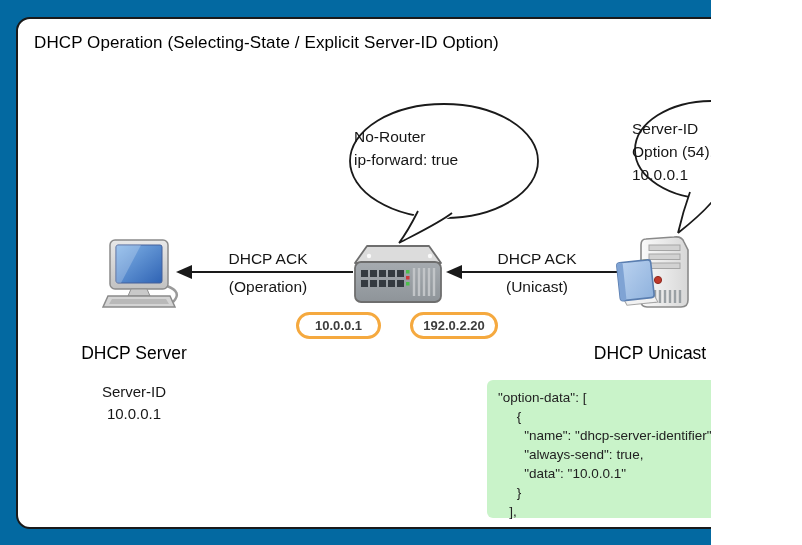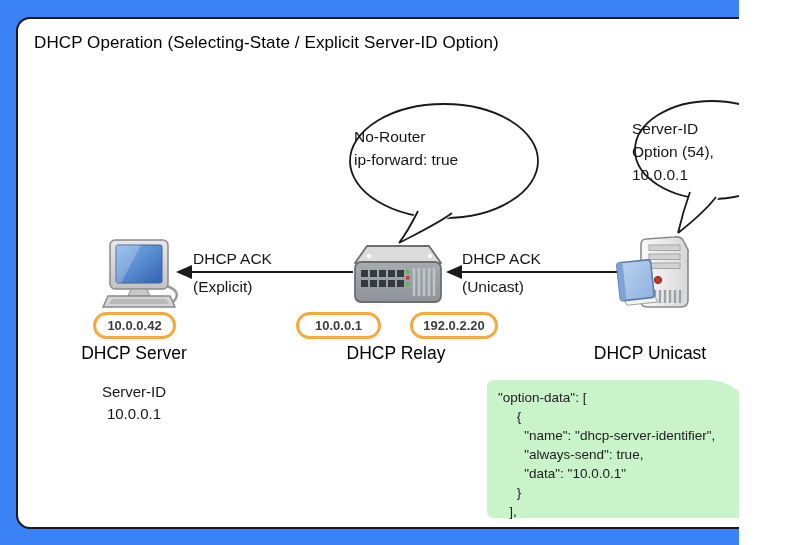--- a/index.html
+++ b/index.html
@@ -1,24 +1,24 @@
 <!DOCTYPE html>
 <html><head>
 <meta charset="utf-8">
 <style>
   html,body{margin:0;padding:0;background:#fff;}
-  #stage{position:relative;width:711px;height:545px;background:#3b82f6;overflow:hidden;
-         font-family:"Liberation Sans",sans-serif;color:#111;padding-left:28px;}
+  #stage{position:relative;width:711px;height:545px;background:#0369a1;overflow:hidden;
+         font-family:"Liberation Sans",sans-serif;color:#111;}
   .abs{position:absolute;}
   #frame{left:16px;top:17px;width:740px;height:508px;border:2px solid #1a1a1a;
          border-radius:14px;background:#fff;z-index:1;}
   #title{left:34px;top:33px;font-size:17px;letter-spacing:0.1px;z-index:3;color:#000;}
   svg.overlay{position:absolute;left:0;top:0;z-index:2;pointer-events:none;}
   .bubble-text{z-index:3;text-align:left;font-size:15.5px;line-height:23px;color:#161616;}
-  .msg{z-index:3;width:150px;text-align:left;font-size:15.5px;color:#161616;}
+  .msg{z-index:3;width:150px;text-align:center;font-size:15.5px;color:#161616;}
   .pill{z-index:3;height:21px;background:#fff;border:3px solid #F5A93F;border-radius:14px;
         font-size:13px;font-weight:bold;color:#3d3d3d;text-align:center;line-height:21px;}
   .node-label{z-index:3;width:160px;text-align:center;font-size:17.5px;color:#000;}
   .note{z-index:3;width:160px;text-align:center;font-size:15px;line-height:22px;color:#161616;}
   #code-block{left:487px;top:380px;width:269px;height:138px;background:#C9F3C9;
               border-radius:6px 48px 6px 6px;z-index:2;}
   #code-block pre{margin:0;padding:8px 0 0 11px;font-family:"Liberation Sans",sans-serif;
                   font-size:13.5px;line-height:19px;color:#222;white-space:pre;}
 </style>
 </head>
@@ -145,30 +145,28 @@
     <div>No-Router</div>
     <div>ip-forward: true</div>
   </div>
   <div class="abs bubble-text" style="left:632px;top:117px;width:160px;">
     <div>Server-ID</div>
     <div>Option (54),</div>
     <div>10.0.0.1</div>
   </div>
 
   <div class="abs msg" style="left:193px;top:250px;">DHCP ACK</div>
-  <div class="abs msg" style="left:193px;top:278px;">(Explicit)</div>
+  <div class="abs msg" style="left:193px;top:278px;">(Operation)</div>
   <div class="abs msg" style="left:462px;top:250px;">DHCP ACK</div>
   <div class="abs msg" style="left:462px;top:278px;">(Unicast)</div>
 
-  <div class="abs pill" style="left:93px;top:312px;width:77px;">10.0.0.42</div>
   <div class="abs pill" style="left:296px;top:312px;width:79px;">10.0.0.1</div>
   <div class="abs pill" style="left:410px;top:312px;width:82px;">192.0.2.20</div>
 
   <div class="abs node-label" style="left:54px;top:343px;">DHCP Server</div>
-  <div class="abs node-label" style="left:316px;top:343px;">DHCP Relay</div>
   <div class="abs node-label" style="left:570px;top:343px;">DHCP Unicast</div>
 
   <div class="abs note" style="left:54px;top:381px;">
     <div>Server-ID</div>
     <div>10.0.0.1</div>
   </div>
 
   <div id="code-block" class="abs">
     <pre>"option-data": [
      {

